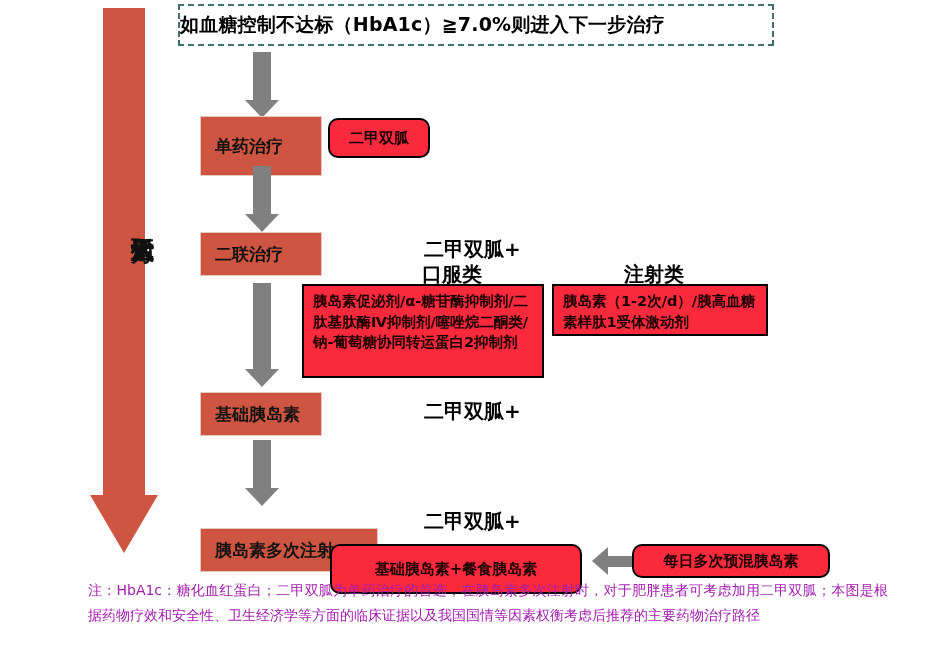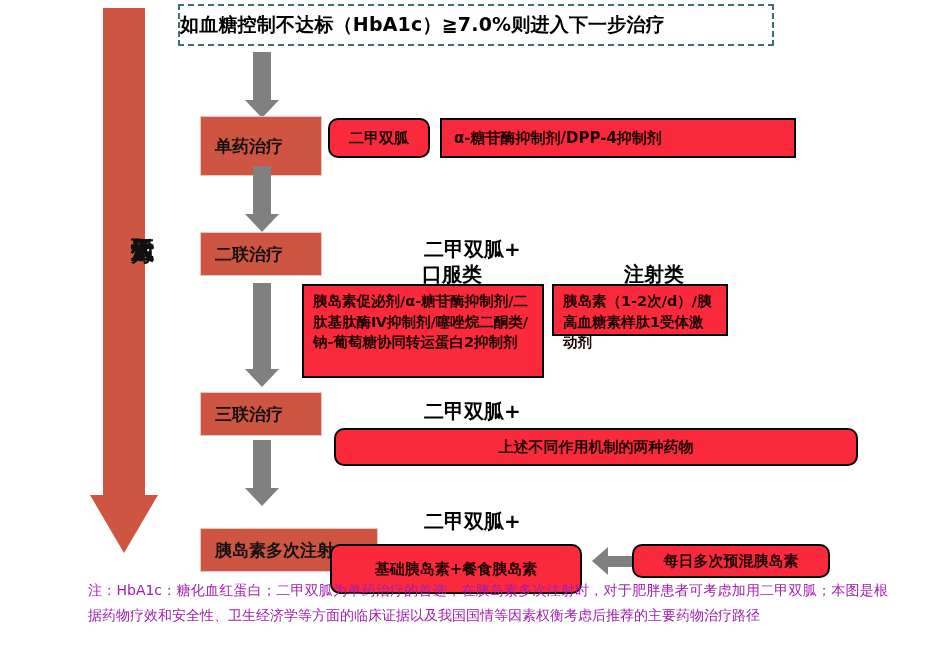--- a/index.html
+++ b/index.html
@@ -219,23 +219,20 @@
   </div>
 
   <div class="stage-box" style="left:200px; top:116px; width:122px; height:60px;">
     <span>单药治疗</span>
   </div>
 
   <div class="red-box center" style="left:328px; top:118px; width:102px; height:40px;">
     <span>二甲双胍</span>
   </div>
 
-  <div class="red-box pad-left" style="left:440px; top:118px; width:356px; height:40px;">
-    <span>α-糖苷酶抑制剂/DPP-4抑制剂</span>
-  </div>
 
   <div class="gray-arrow" style="left:245px; top:166px; height:66px;">
     <div class="shaft" style="height:48px;"></div>
     <div class="head" style="top:48px;"></div>
   </div>
 
   <div class="stage-box" style="left:200px; top:232px; width:122px; height:44px;">
     <span>二联治疗</span>
   </div>
 
@@ -248,40 +245,37 @@
   </div>
 
   <div class="plain-label" style="left:624px; top:261px;">
     <span>注射类</span>
   </div>
 
   <div class="red-box multiline" style="left:302px; top:284px; width:242px; height:94px;">
     <span>胰岛素促泌剂/α-糖苷酶抑制剂/二肽基肽酶Ⅳ抑制剂/噻唑烷二酮类/钠-葡萄糖协同转运蛋白2抑制剂</span>
   </div>
 
-  <div class="red-box multiline" style="left:552px; top:284px; width:176px; height:52px;">
+  <div class="red-box multiline" style="left:552px; top:284px; width:216px; height:52px;">
     <span>胰岛素（1-2次/d）/胰高血糖素样肽1受体激动剂</span>
   </div>
 
   <div class="gray-arrow" style="left:245px; top:283px; height:104px;">
     <div class="shaft" style="height:86px;"></div>
     <div class="head" style="top:86px;"></div>
   </div>
 
   <div class="stage-box" style="left:200px; top:392px; width:122px; height:44px;">
-    <span>三联治疗</span>
+    <span>基础胰岛素</span>
   </div>
 
   <div class="plain-label" style="left:424px; top:398px;">
     <span>二甲双胍+</span>
   </div>
 
-  <div class="red-box center" style="left:334px; top:428px; width:524px; height:38px;">
-    <span>上述不同作用机制的两种药物</span>
-  </div>
 
   <div class="gray-arrow" style="left:245px; top:440px; height:66px;">
     <div class="shaft" style="height:48px;"></div>
     <div class="head" style="top:48px;"></div>
   </div>
 
   <div class="stage-box" style="left:200px; top:528px; width:178px; height:44px;">
     <span>胰岛素多次注射</span>
   </div>
 

